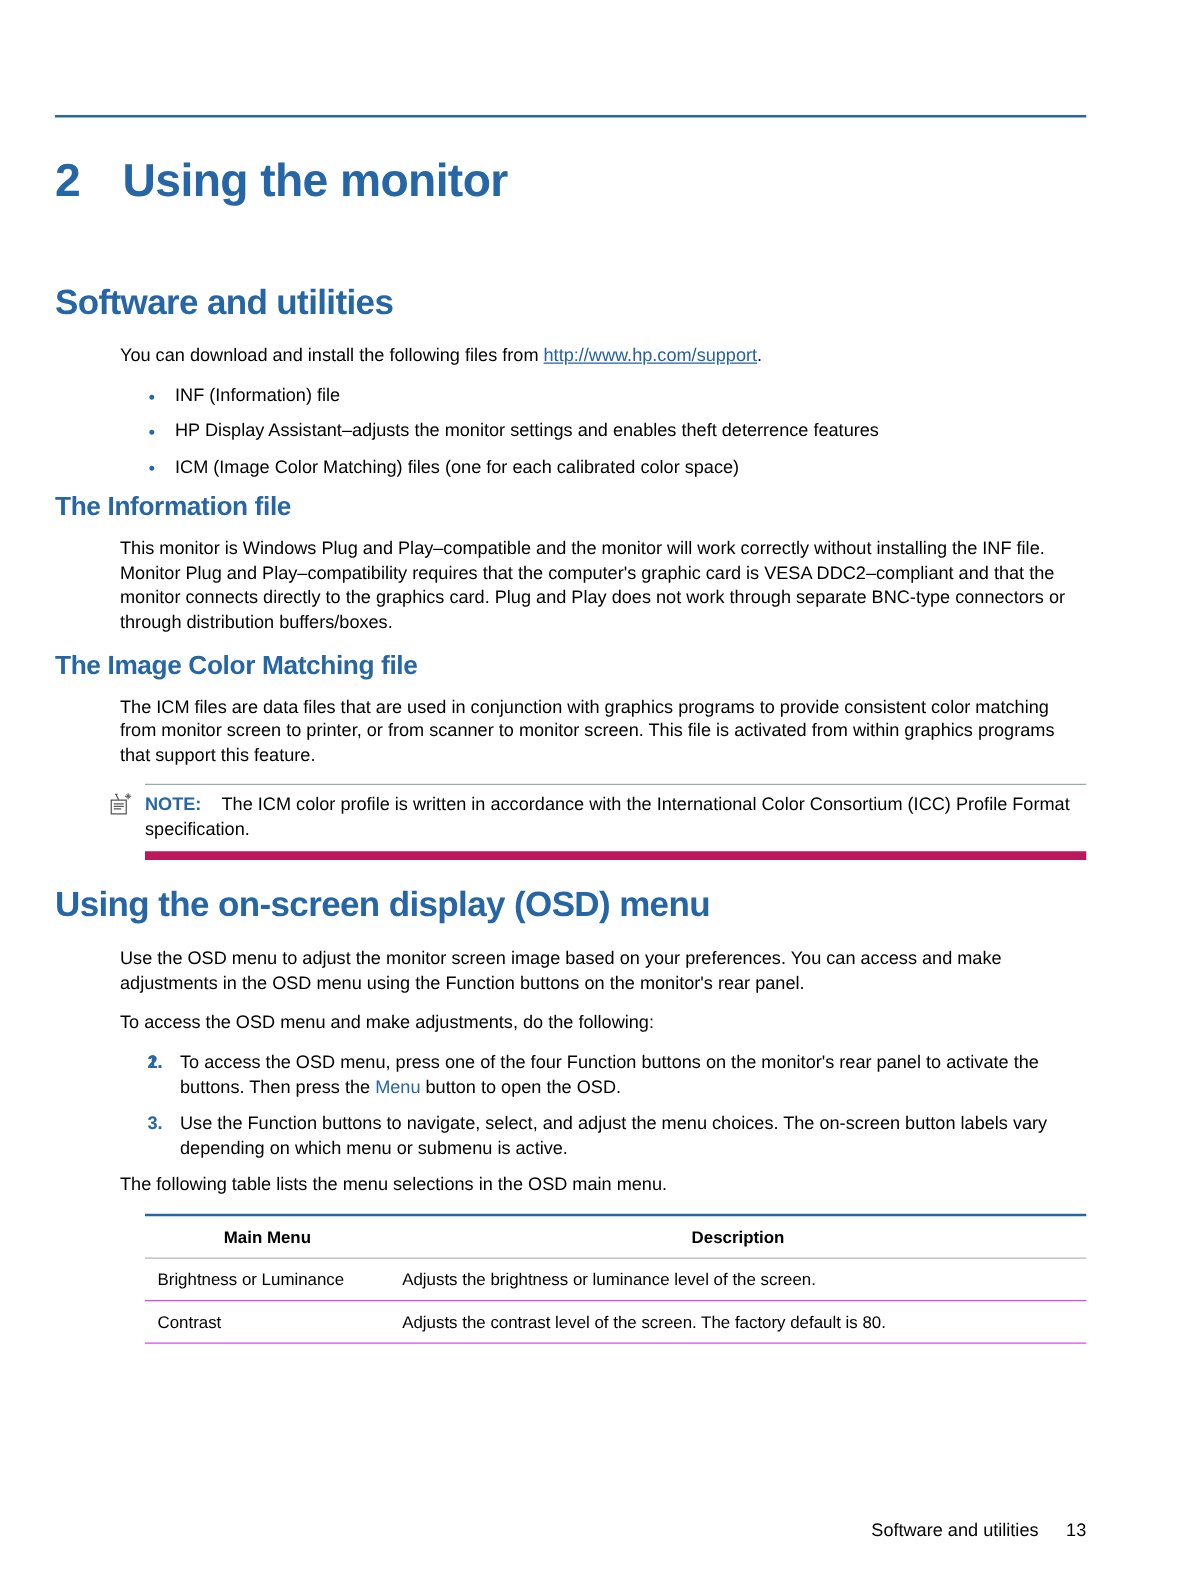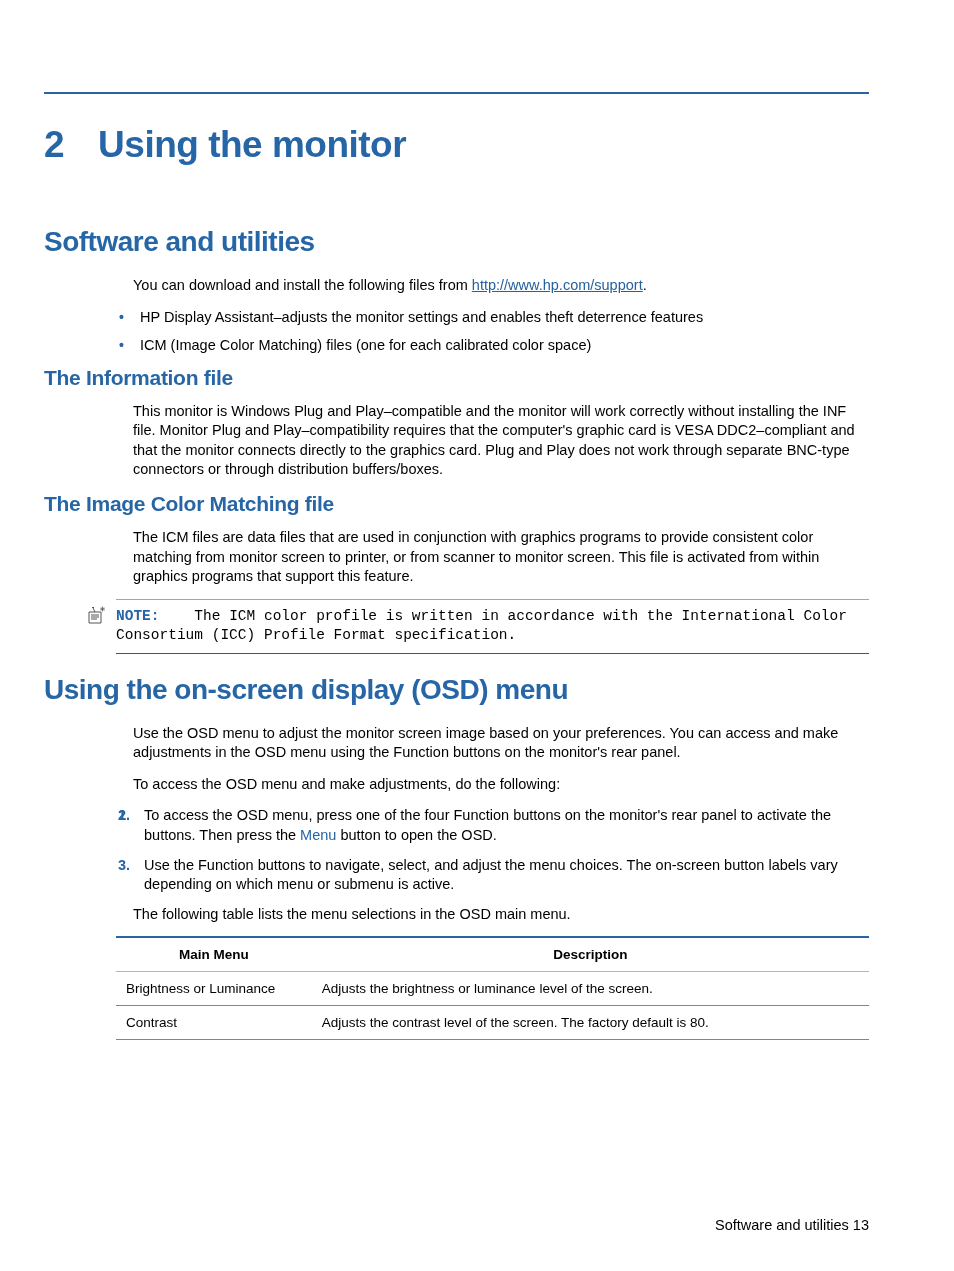--- a/index.html
+++ b/index.html
@@ -38,21 +38,21 @@
     }
     .h2 {
       font-size: 21px;
       font-weight: 800;
       color: #2766a6;
       letter-spacing: -0.3px;
       margin-top: 5px;
       margin-bottom: 12px;
     }
     .body-indent {
-      margin-left: 89px;
+      margin-left: 52px;
     }
     .body-text {
       font-size: 14.5px;
       line-height: 1.35;
       margin-bottom: 12px;
       color: #000;
     }
     .link {
       color: #2560a0;
       text-decoration: underline;
@@ -92,29 +92,28 @@
       position: absolute;
       left: -26px;
       top: 0;
       color: #2766a6;
       font-weight: 800;
       font-size: 14.5px;
     }
     .inline-key { color: #2766a6; }
     .note-box {
       border-top: 1px solid #9aa;
-      border-bottom: 1px solid #be185d;
+      border-bottom: 7px solid #be185d;
       padding: 7px 0 7px 0;
       margin-left: 72px;
       margin-top: 6px;
       margin-bottom: 20px;
       font-size: 14.5px;
       line-height: 1.35;
       position: relative;
-      font-family: Liberation Mono, monospace;
     }
     .note-icon {
       position: absolute;
       left: -30px;
       top: 6px;
     }
     .note-label {
       color: #2766a6;
       font-weight: 800;
     }
@@ -138,21 +137,21 @@
     .table-wrap {
       margin-left: 72px;
       margin-top: 6px;
     }
     .footer {
       position: absolute;
       bottom: 38px;
       right: 85px;
       font-size: 14.5px;
     }
-    .footer .pg { margin-left: 0; }
+    .footer .pg { margin-left: 18px; }
     .reg { font-size: 9px; vertical-align: super; }
   </style>
 </head>
 <body>
 
 <div class="page">
   <div class="top-rule"></div>
 
   <div class="chapter-title">
     <span class="num">2</span><span>Using the monitor</span>
@@ -160,20 +159,21 @@
 
   <div class="h1">Software and utilities</div>
 
   <div class="body-indent">
     <p class="body-text">
       <span>You can download and install the following files from </span><a class="link">http://www.hp.com/support</a><span>.</span>
     </p>
   </div>
 
   <ul class="bullets">
+    <li>INF (Information) file</li>
     <li>HP Display Assistant–adjusts the monitor settings and enables theft deterrence features</li>
     <li>ICM (Image Color Matching) files (one for each calibrated color space)</li>
   </ul>
 
   <div class="h2">The Information file</div>
   <div class="body-indent">
     <p class="body-text">This monitor is Windows Plug and Play–compatible and the monitor will work correctly without installing the INF file. Monitor Plug and Play–compatibility requires that the computer's graphic card is VESA DDC2–compliant and that the monitor connects directly to the graphics card. Plug and Play does not work through separate BNC-type connectors or through distribution buffers/boxes.</p>
   </div>
 
   <div class="h2">The Image Color Matching file</div>

